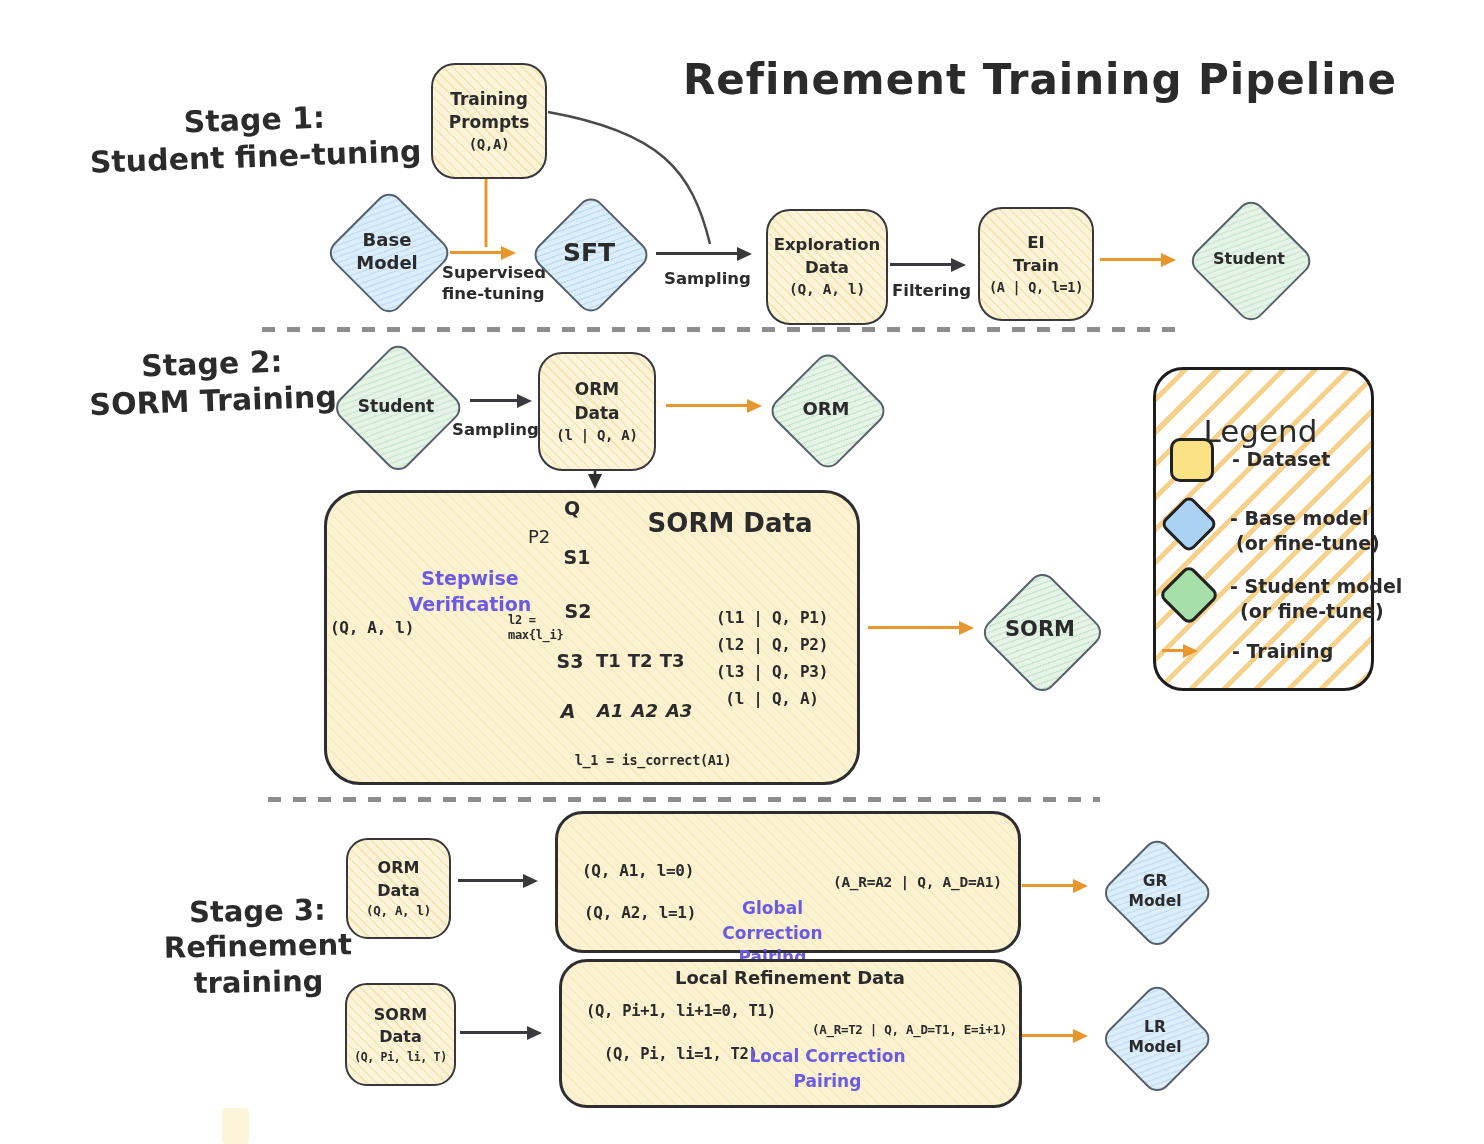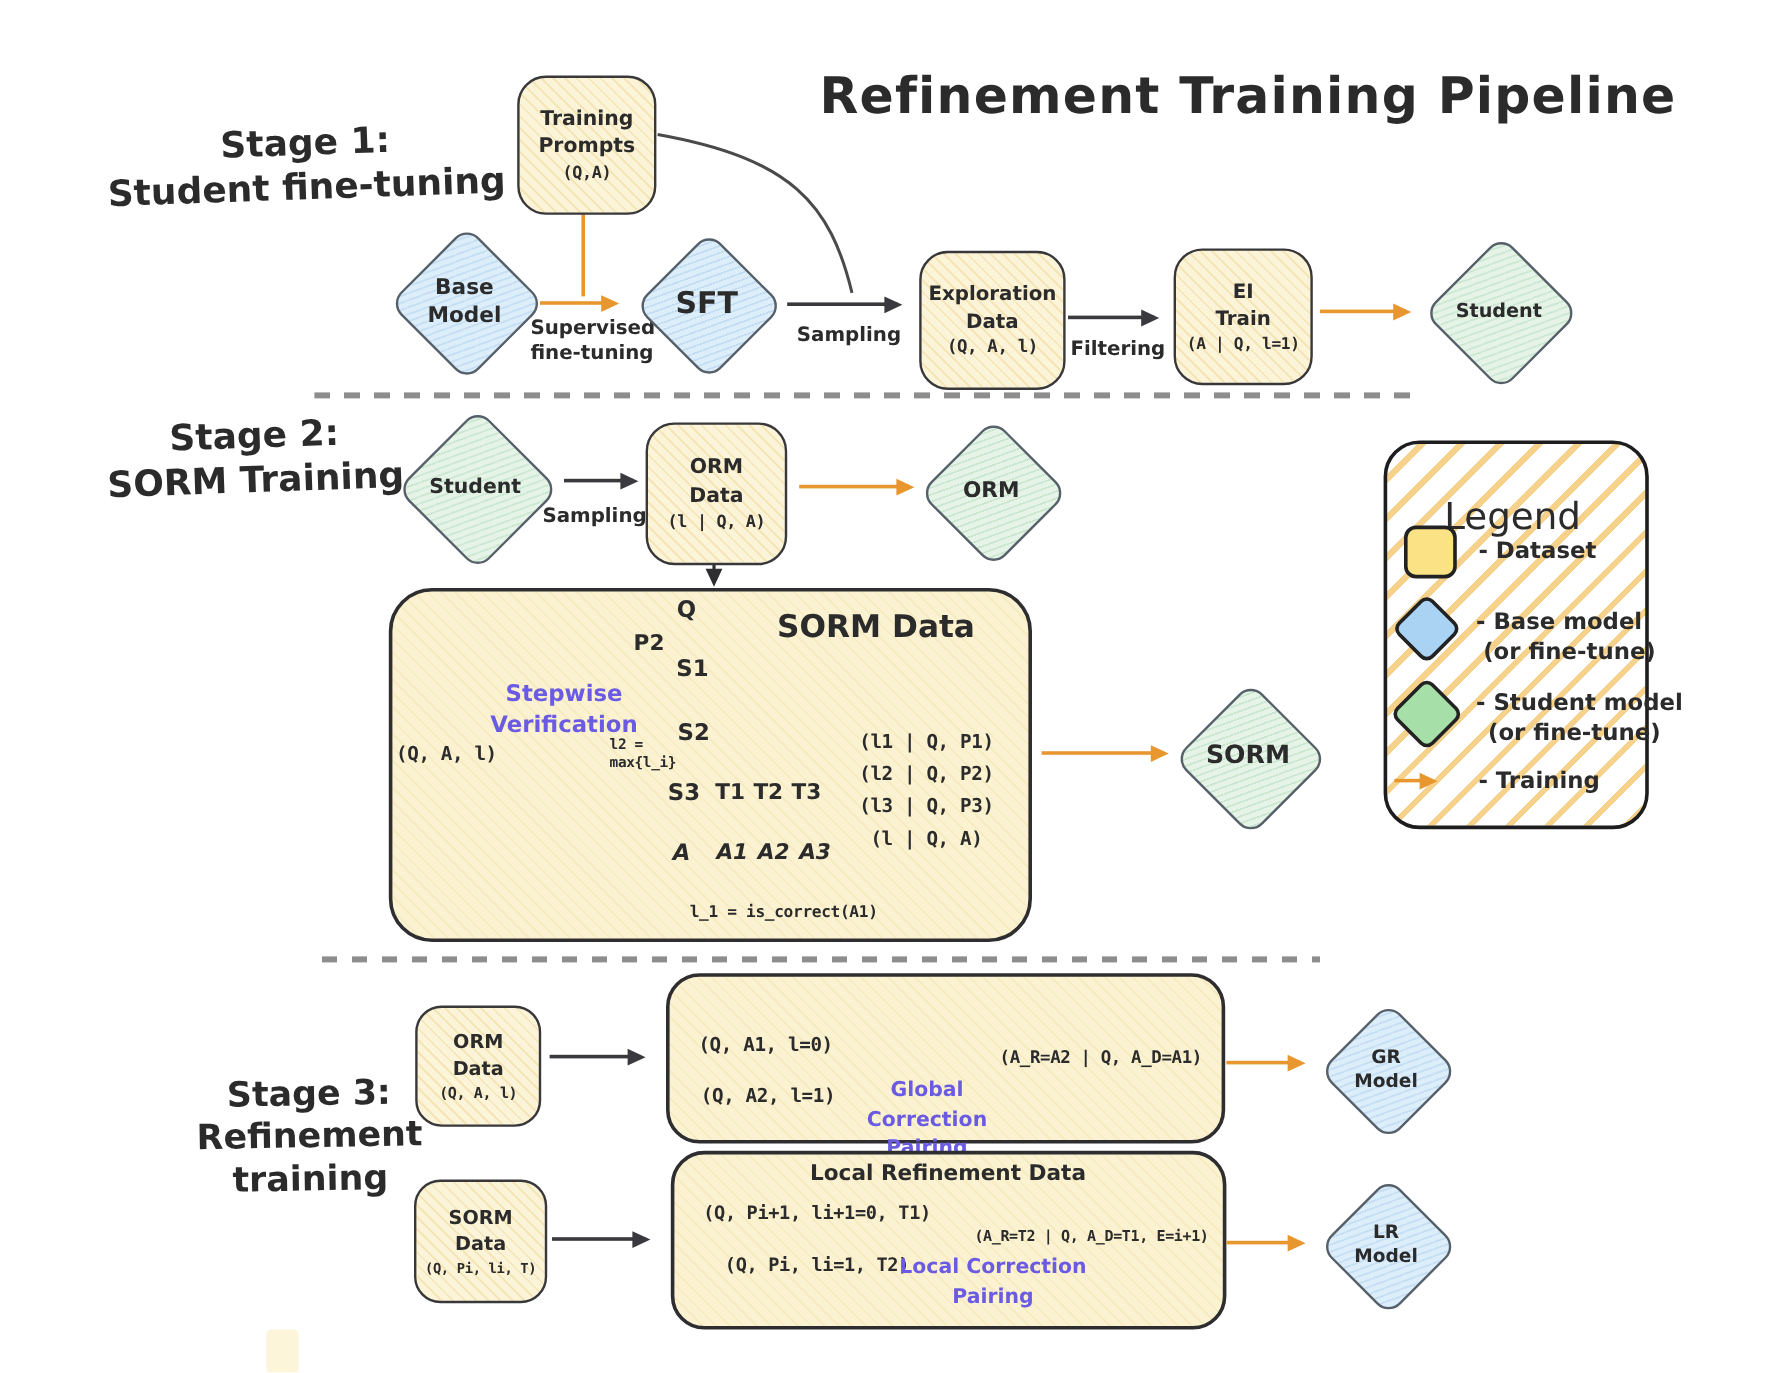--- a/index.html
+++ b/index.html
@@ -184,21 +184,21 @@
     <div class="dlabel" style="font-size:18px;">
       <span>ORM</span>
     </div>
   </div>
 
   <div class="bigybox" style="left:324px;top:490px;width:530px;height:289px;border-radius:36px;"></div>
 
   <div class="abs hand center" style="left:630px;top:508px;width:200px;font-size:26px;font-weight:600;">SORM Data</div>
 
   <div class="abs hand center" style="left:560px;top:497px;width:24px;font-size:19px;font-weight:700;">Q</div>
-  <div class="abs hand" style="left:528px;top:526px;width:32px;font-size:18px;font-weight:700;">P2</div>
+  <div class="abs hand" style="left:528px;top:526px;width:32px;font-size:18px;font-weight:400;">P2</div>
   <div class="abs hand center" style="left:562px;top:546px;width:30px;font-size:19px;font-weight:700;">S1</div>
   <div class="abs hand center" style="left:562px;top:600px;width:32px;font-size:19px;font-weight:700;">S2</div>
   <div class="abs hand center" style="left:553px;top:650px;width:34px;font-size:19px;font-weight:700;">S3</div>
   <div class="abs hand center" style="left:556px;top:700px;width:24px;font-size:19px;font-weight:700;font-style:italic;">A</div>
 
   <div class="abs hand center purple" style="left:405px;top:566px;width:130px;font-size:19px;font-weight:600;line-height:1.35;">
     <div>Stepwise</div>
     <div>Verification</div>
   </div>
 

